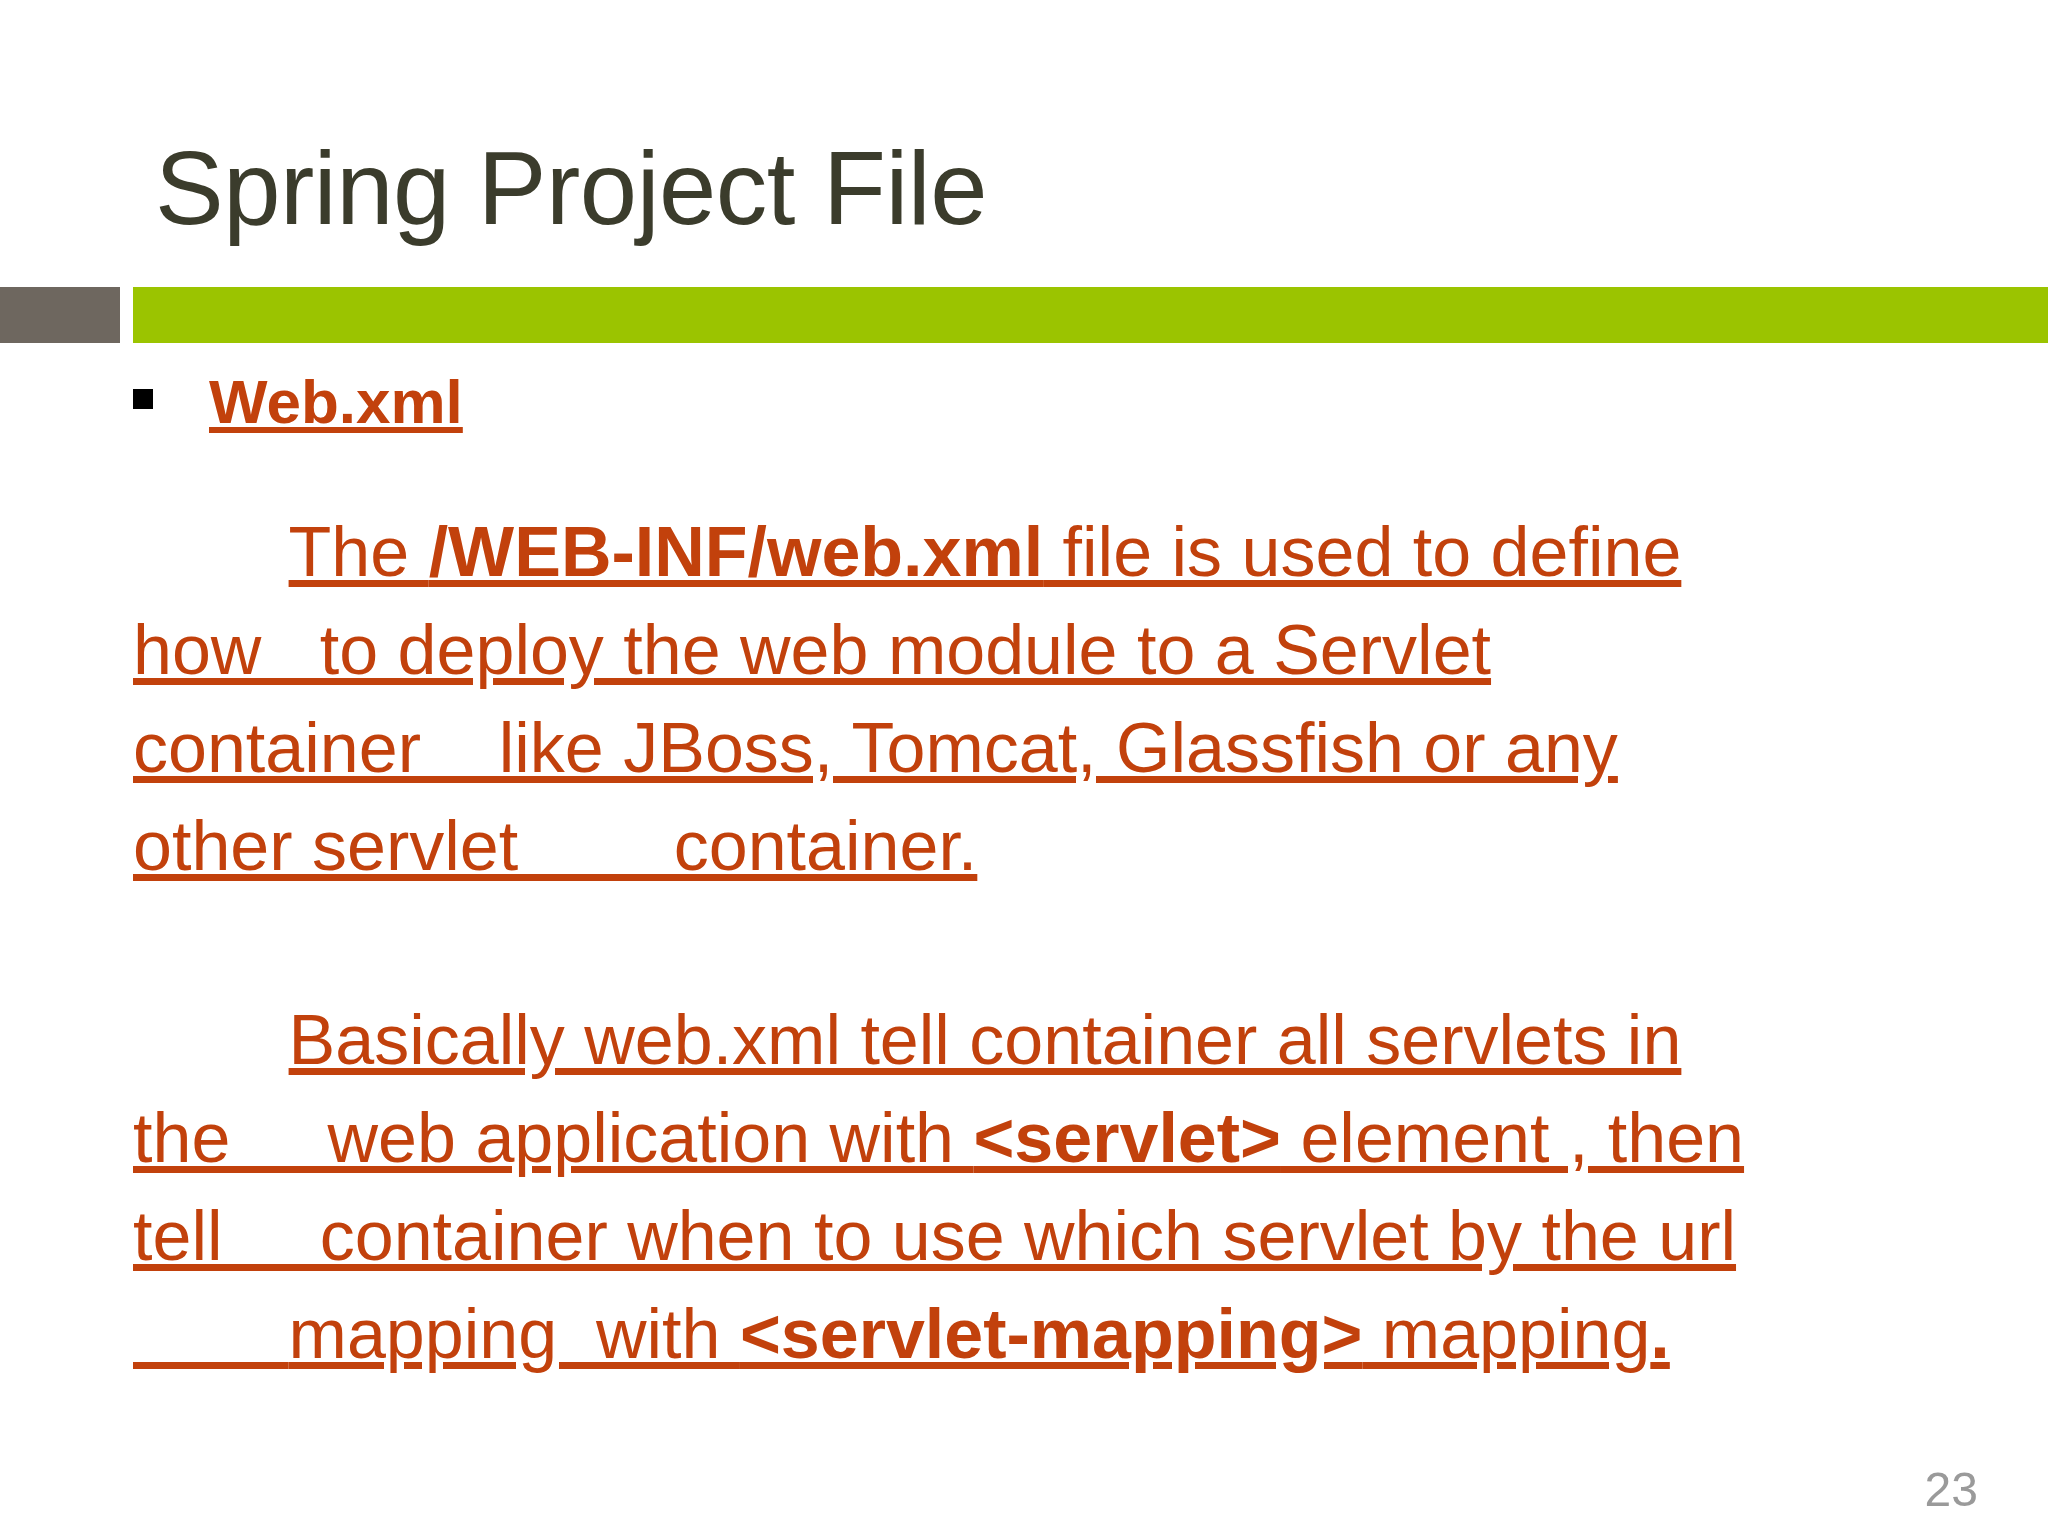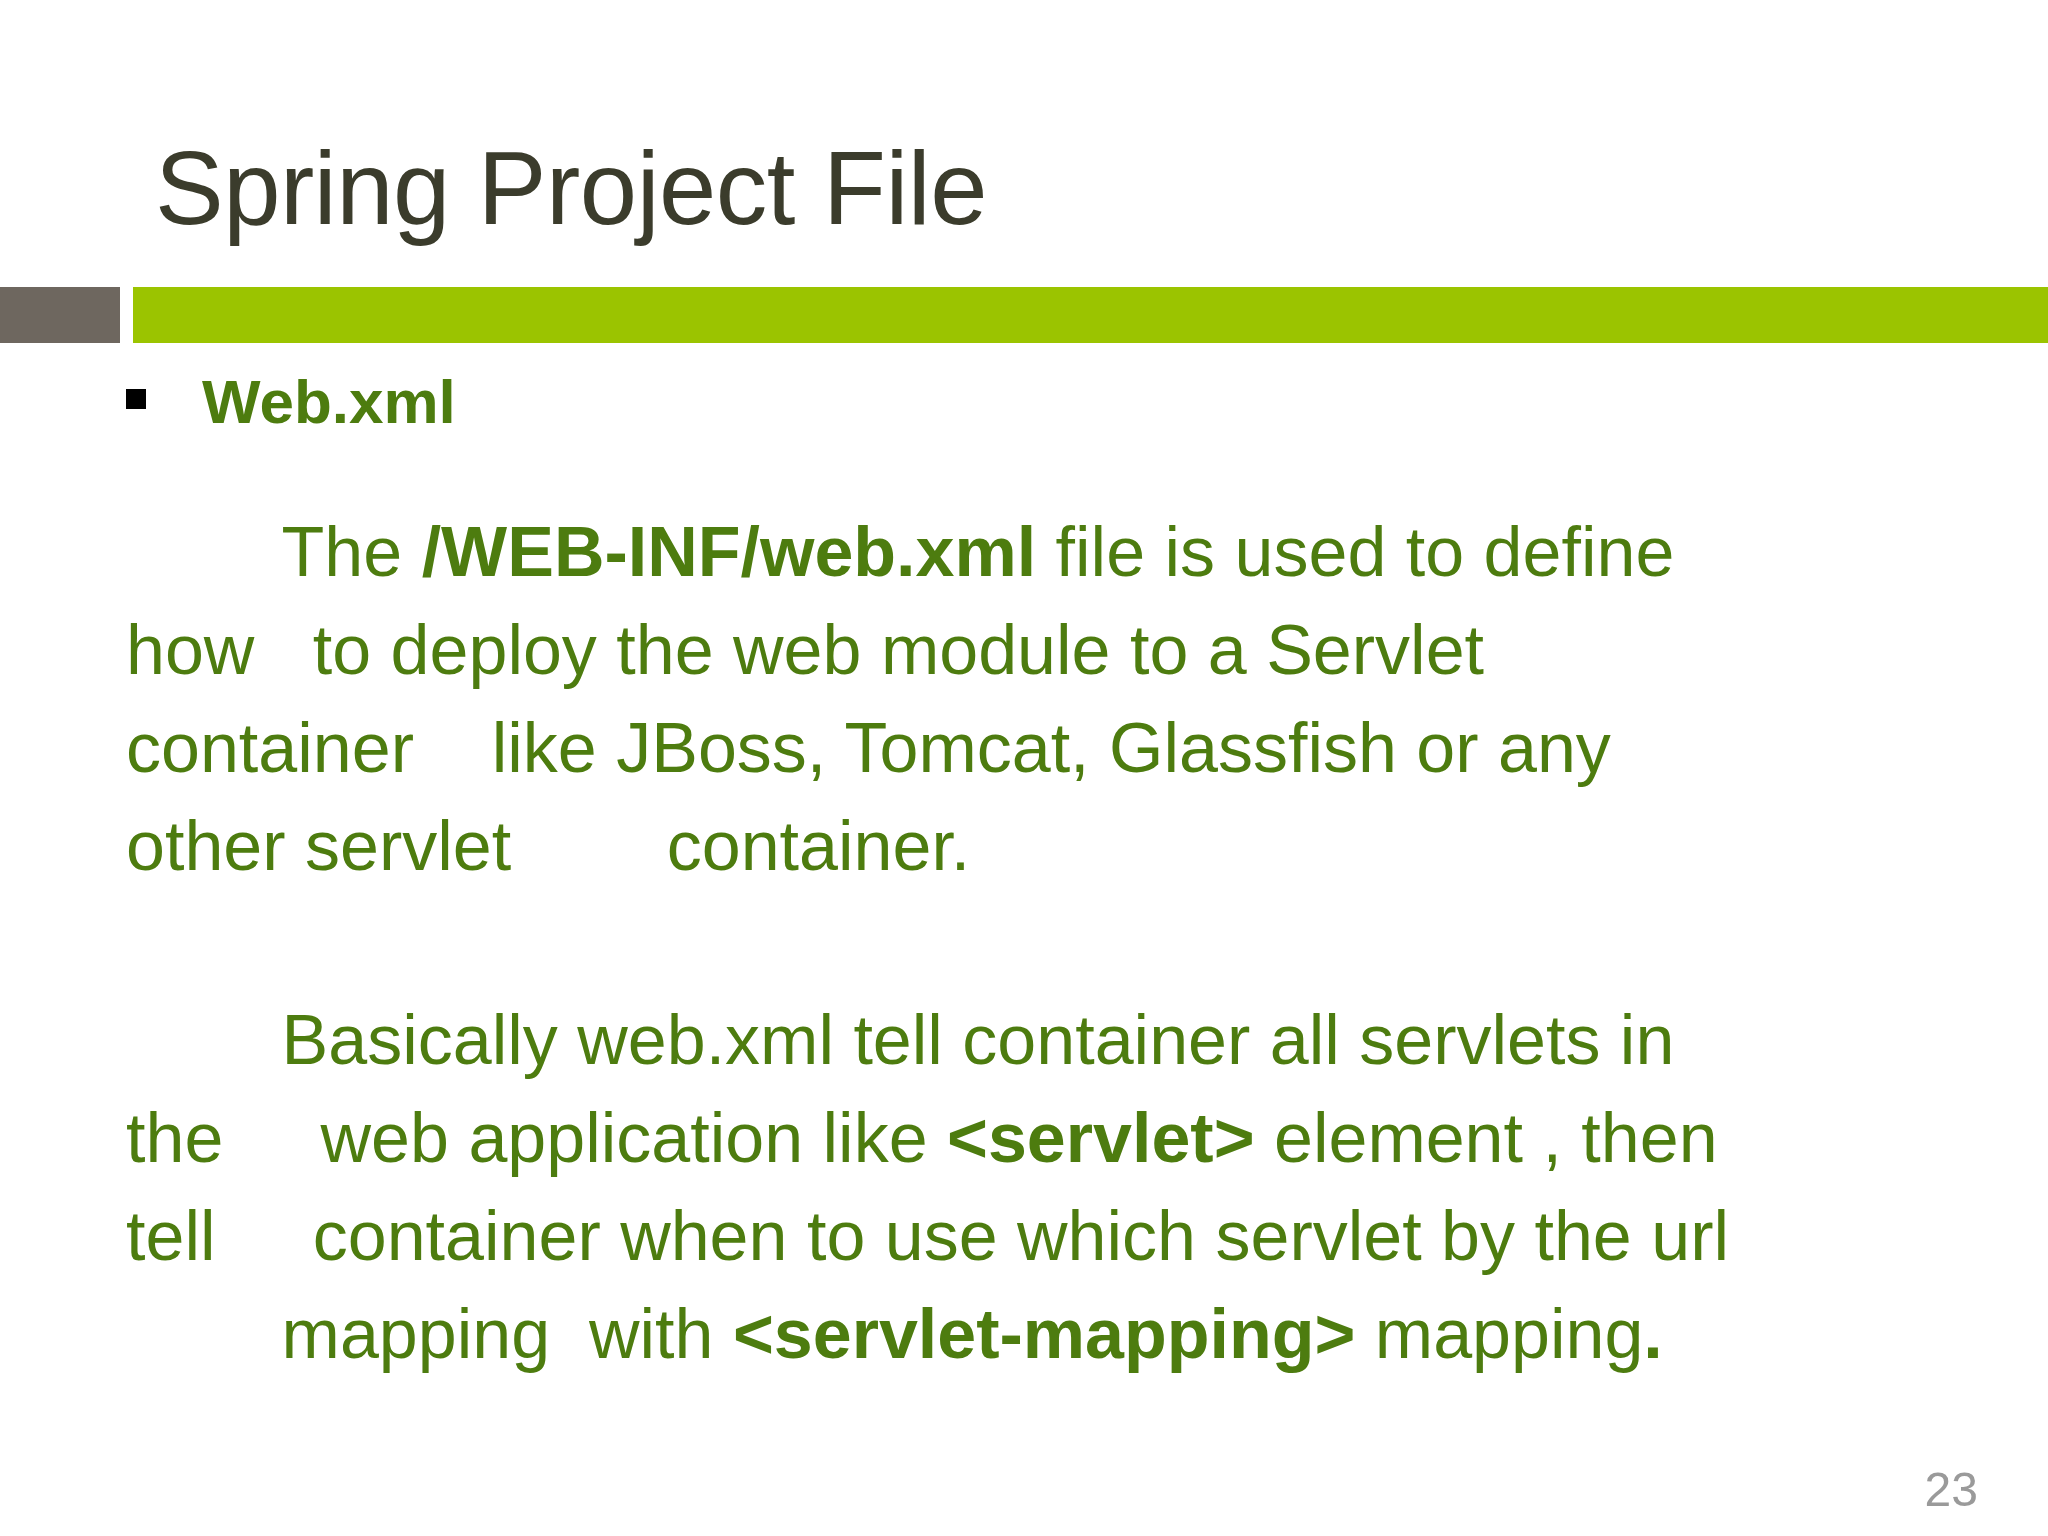--- a/index.html
+++ b/index.html
@@ -43,24 +43,25 @@
     left: 133px;
     top: 287px;
     width: 1915px;
     height: 56px;
     background: #9bc400;
   }
 
   
   #body-block {
     position: absolute;
-    left: 126px;
+    left: 133px;
     top: 366px;
     width: 1860px;
-    color: #4d7c0f;
+    color: #c2410c;
+    text-decoration: underline;
   }
 
   .bullet-row {
     display: flex;
     align-items: baseline;
     font-size: 62px;
     font-weight: bold;
     line-height: 1.15;
     margin: 0 0 0 0;
   }
@@ -116,21 +117,21 @@
       <span class="bullet-mark"></span>
       <span class="bullet-label">Web.xml</span>
     </div>
 
     <p class="para" id="para-1"><span>	The </span><b>/WEB-INF/web.xml</b><span> file is used to define
 how   to deploy the web module to a Servlet
 container    like JBoss, Tomcat, Glassfish or any
 other servlet        container.</span></p>
 
     <p class="para" id="para-2"><span>	Basically web.xml tell container all servlets in
-the     web application like </span><b>&lt;servlet&gt;</b><span> element , then
+the     web application with </span><b>&lt;servlet&gt;</b><span> element , then
 tell     container when to use which servlet by the url
         mapping  with </span><b>&lt;servlet-mapping&gt;</b><span> mapping</span><b>.</b></p>
 
   </div>
 
   <div id="page-number">23</div>
 
 </div>
 
 </body></html>

